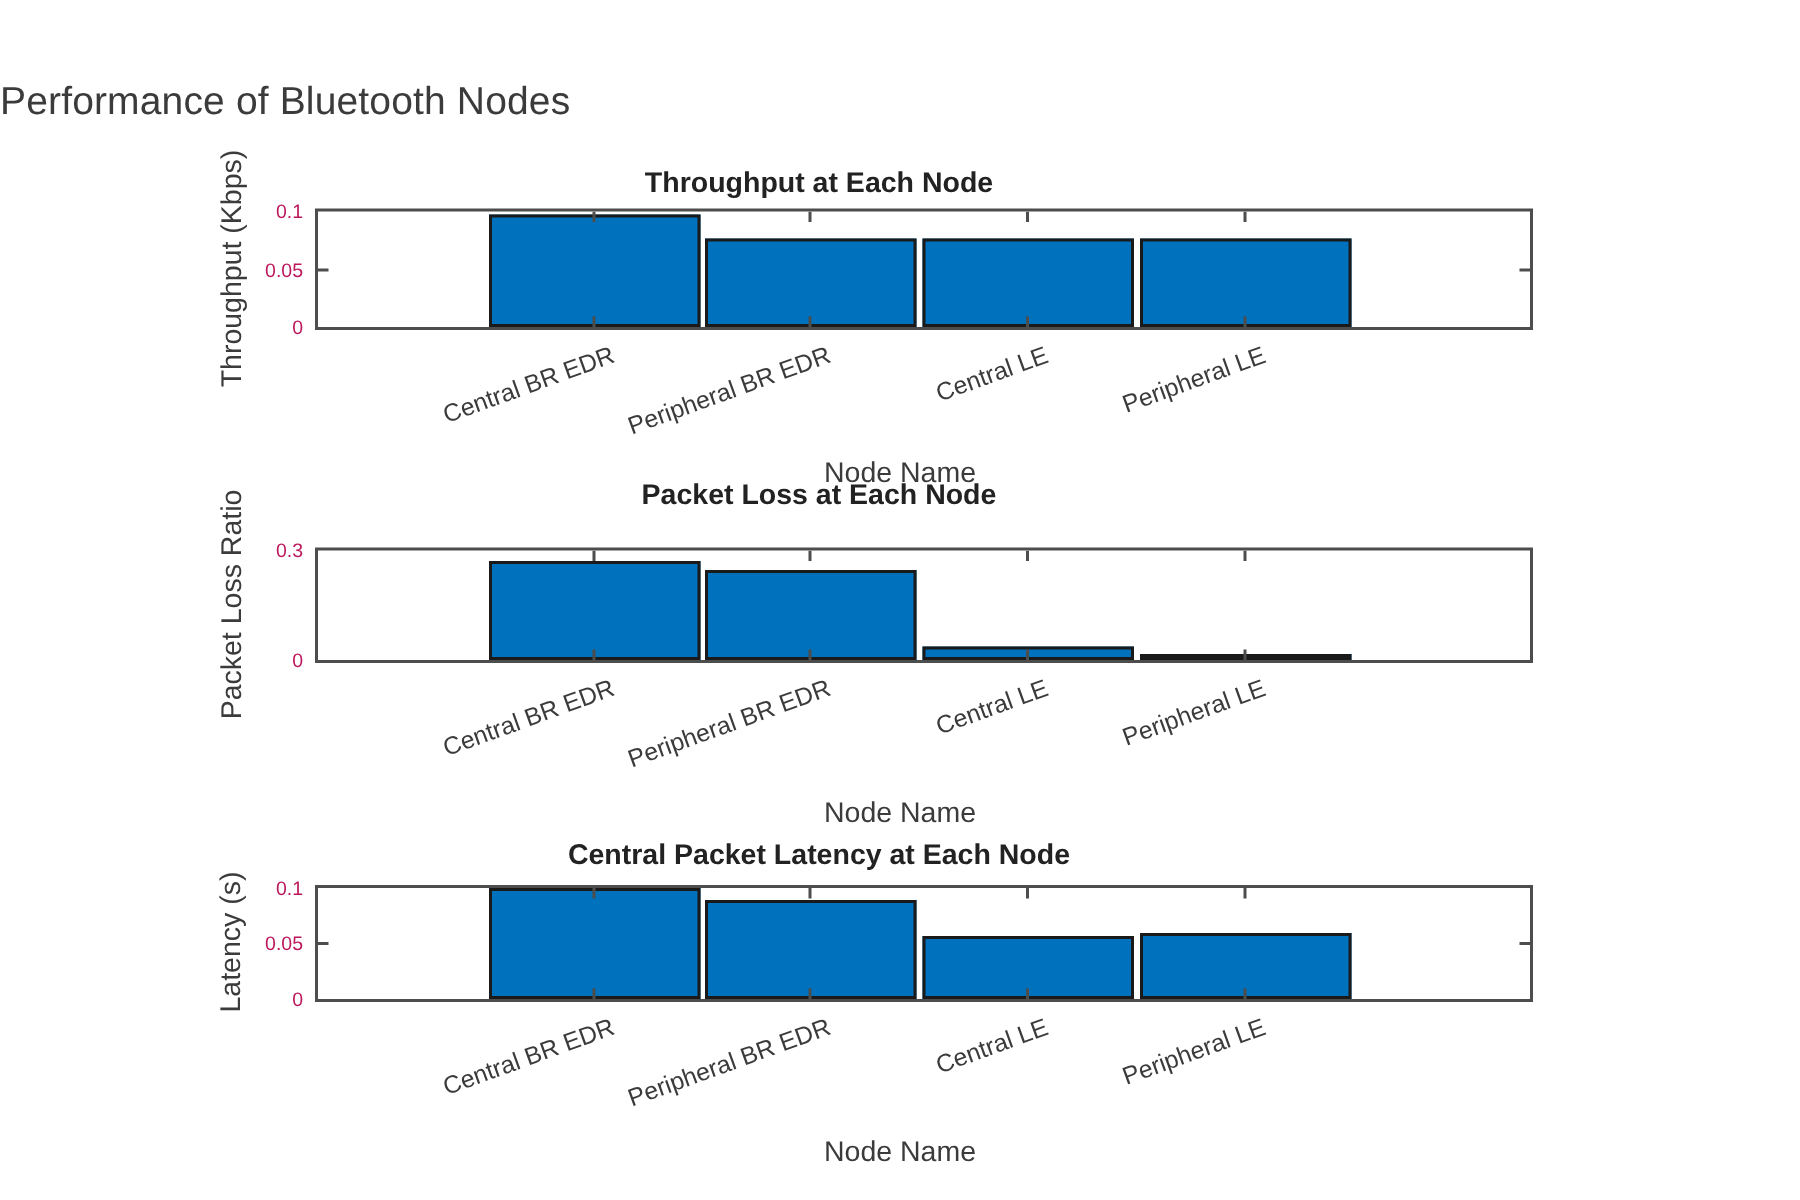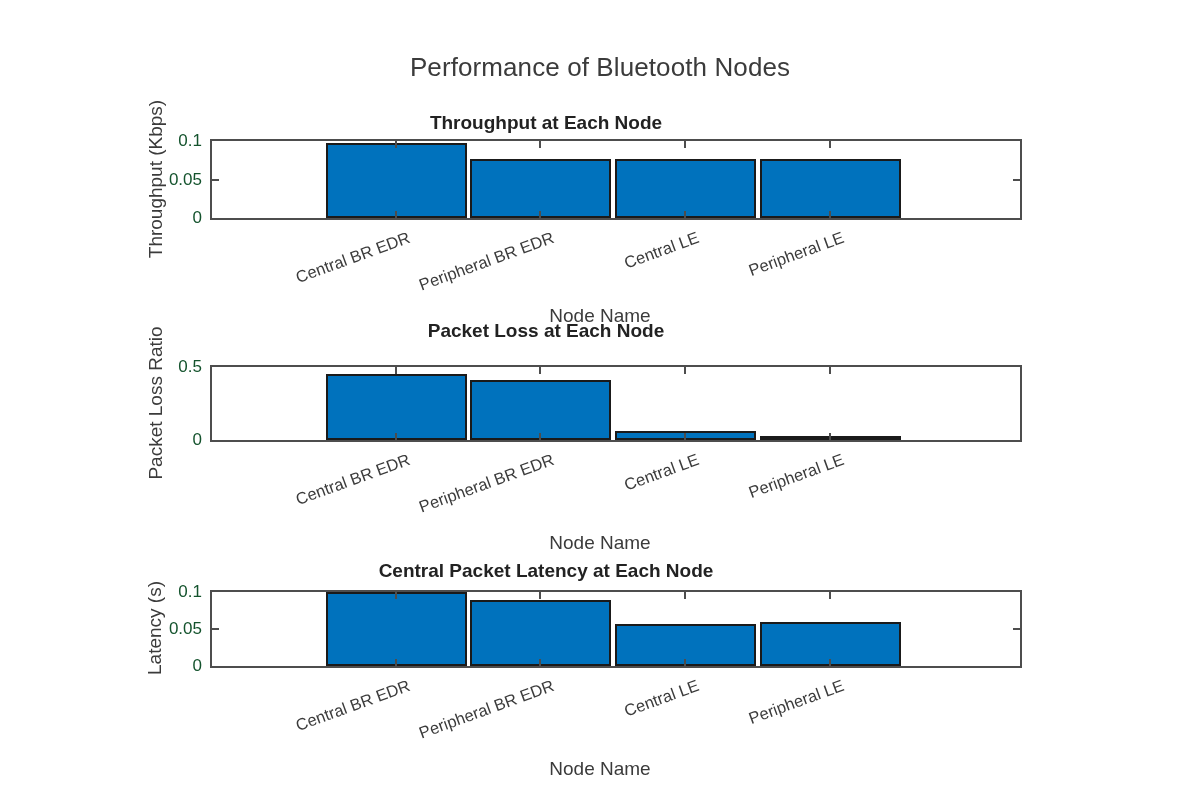--- a/index.html
+++ b/index.html
@@ -23,21 +23,21 @@
     height: 800px;
     background: #ffffff;
   }
 
   
   .fig-title {
     position: absolute;
     left: 0;
     top: 52px;
     width: 1200px;
-    text-align: center;
+    text-align: left;
     font-size: 26px;
     font-weight: normal;
     color: #3b3b3b;
     letter-spacing: 0.1px;
   }
 
   
   .subplot {
     position: absolute;
     left: 0;
@@ -73,22 +73,22 @@
     position: absolute;
     background: #0072BD;
     border: 2px solid #1a1a1a;
     box-sizing: border-box;
   }
 
   
   .ytick-label {
     position: absolute;
     text-align: center;
-    font-size: 17px;
-    color: #14532d;
+    font-size: 13px;
+    color: #be185d;
     white-space: nowrap;
     transform: translateY(-50%);
   }
   .ytick-mark {
     position: absolute;
     width: 7px;
     height: 2px;
     background: #4d4d4d;
   }
   .ytick-mark.right {
@@ -188,21 +188,21 @@
             <div class="xtick-mark top" style="left: 183px;"></div>
             <div class="xtick-mark" style="left: 327px; bottom: 0px;"></div>
             <div class="xtick-mark top" style="left: 327px;"></div>
             <div class="xtick-mark" style="left: 472px; bottom: 0px;"></div>
             <div class="xtick-mark top" style="left: 472px;"></div>
             <div class="xtick-mark" style="left: 617px; bottom: 0px;"></div>
             <div class="xtick-mark top" style="left: 617px;"></div>
           </div>
         </div>
         <div class="ytick-label" style="right: 998px; top: 440px;">0</div>
-        <div class="ytick-label" style="right: 998px; top: 367px;">0.5</div>
+        <div class="ytick-label" style="right: 998px; top: 367px;">0.3</div>
         <div class="xtick-label" style="left: 136px; width: 270px; top: 450px;">Central BR EDR</div>
         <div class="xtick-label" style="left: 280px; width: 270px; top: 450px;">Peripheral BR EDR</div>
         <div class="xtick-label" style="left: 425px; width: 270px; top: 450px;">Central LE</div>
         <div class="xtick-label" style="left: 570px; width: 270px; top: 450px;">Peripheral LE</div>
         <div class="xlabel" style="top: 532px;">Node Name</div>
       </div>
       <div class="subplot" style="top: 0px;">
         <div class="sub-title" style="top: 560px;">Central Packet Latency at Each Node</div>
         <div class="ylabel" style="width: 228px; left: 41px; top: 617px;">Latency (s)</div>
         <div class="axes" style="left: 210px; top: 590px; width: 812px; height: 78px;">

